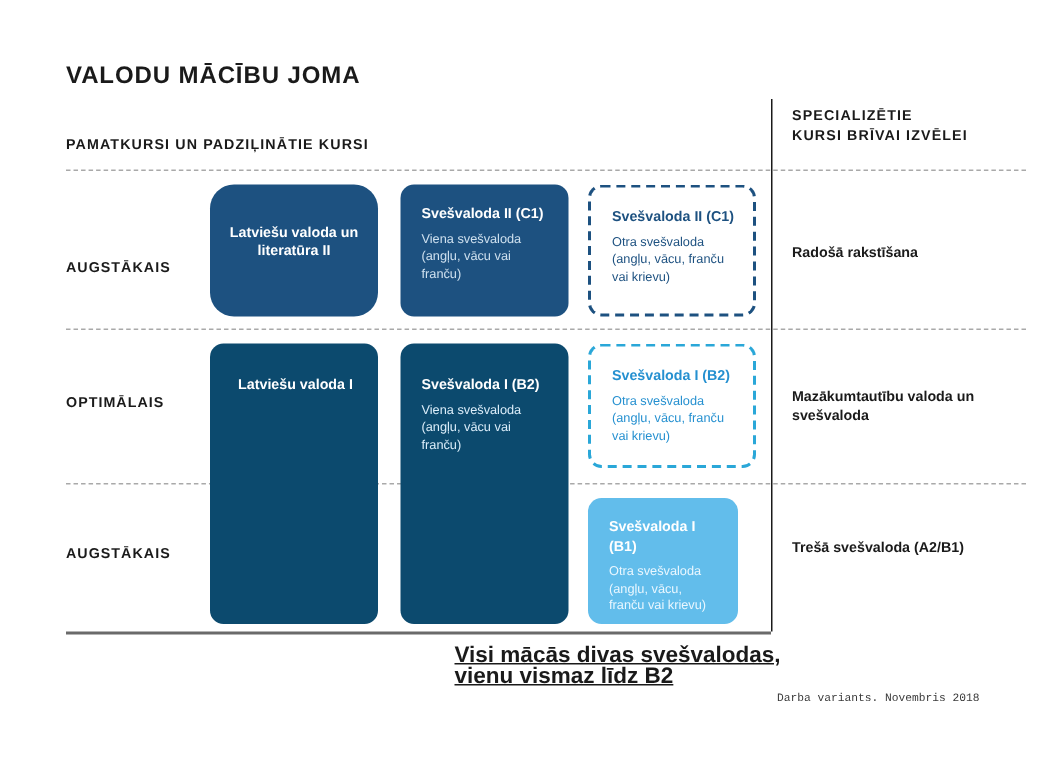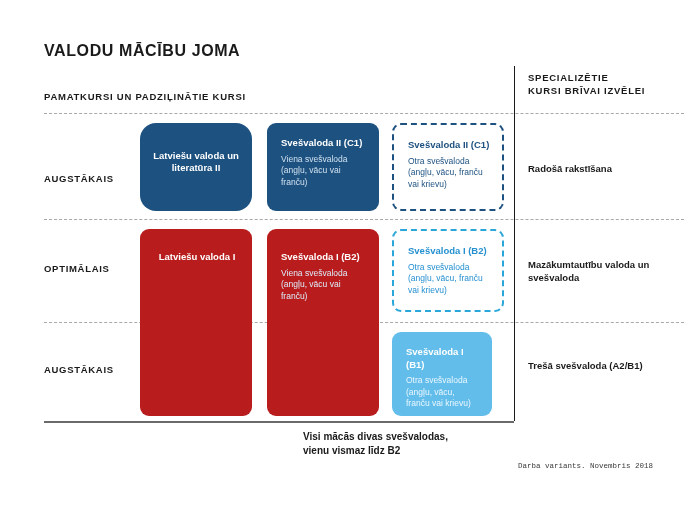--- a/index.html
+++ b/index.html
@@ -132,21 +132,21 @@
     margin: 0;
   }
 
   .box.dark {
     background: #1d5180;
     color: #ffffff;
   }
   .box.dark .b-sub { color: #cfe1ef; }
 
   .box.mid {
-    background: #b91c1c;
+    background: #0c4a6e;
     color: #ffffff;
   }
   .box.mid .b-sub { color: #dceefa; }
 
   .box.light {
     background: #62bdeb;
     color: #ffffff;
   }
   .box.light .b-sub { color: #eaf7ff; }
 
@@ -186,24 +186,25 @@
   .box.lat1 .b-title, .box.sv1 .b-title { margin-top: 0; }
   .box.lat1 { padding-top: 22px; }
   .box.sv1  { padding-top: 22px; }
   .box.lat2 { padding-top: 0; }
 
   
   .footnote {
     position: absolute;
     left: 303px;
     top: 430px;
-    font-size: 10px;
+    font-size: 15px;
     font-weight: bold;
     line-height: 14px;
     color: #1a1a1a;
+    text-decoration: underline;
   }
   .credit {
     position: absolute;
     left: 518px;
     top: 462px;
     font-size: 7.5px;
     font-weight: normal;
     color: #3a3a3a;
     white-space: nowrap;
     font-family: Liberation Mono, monospace;

